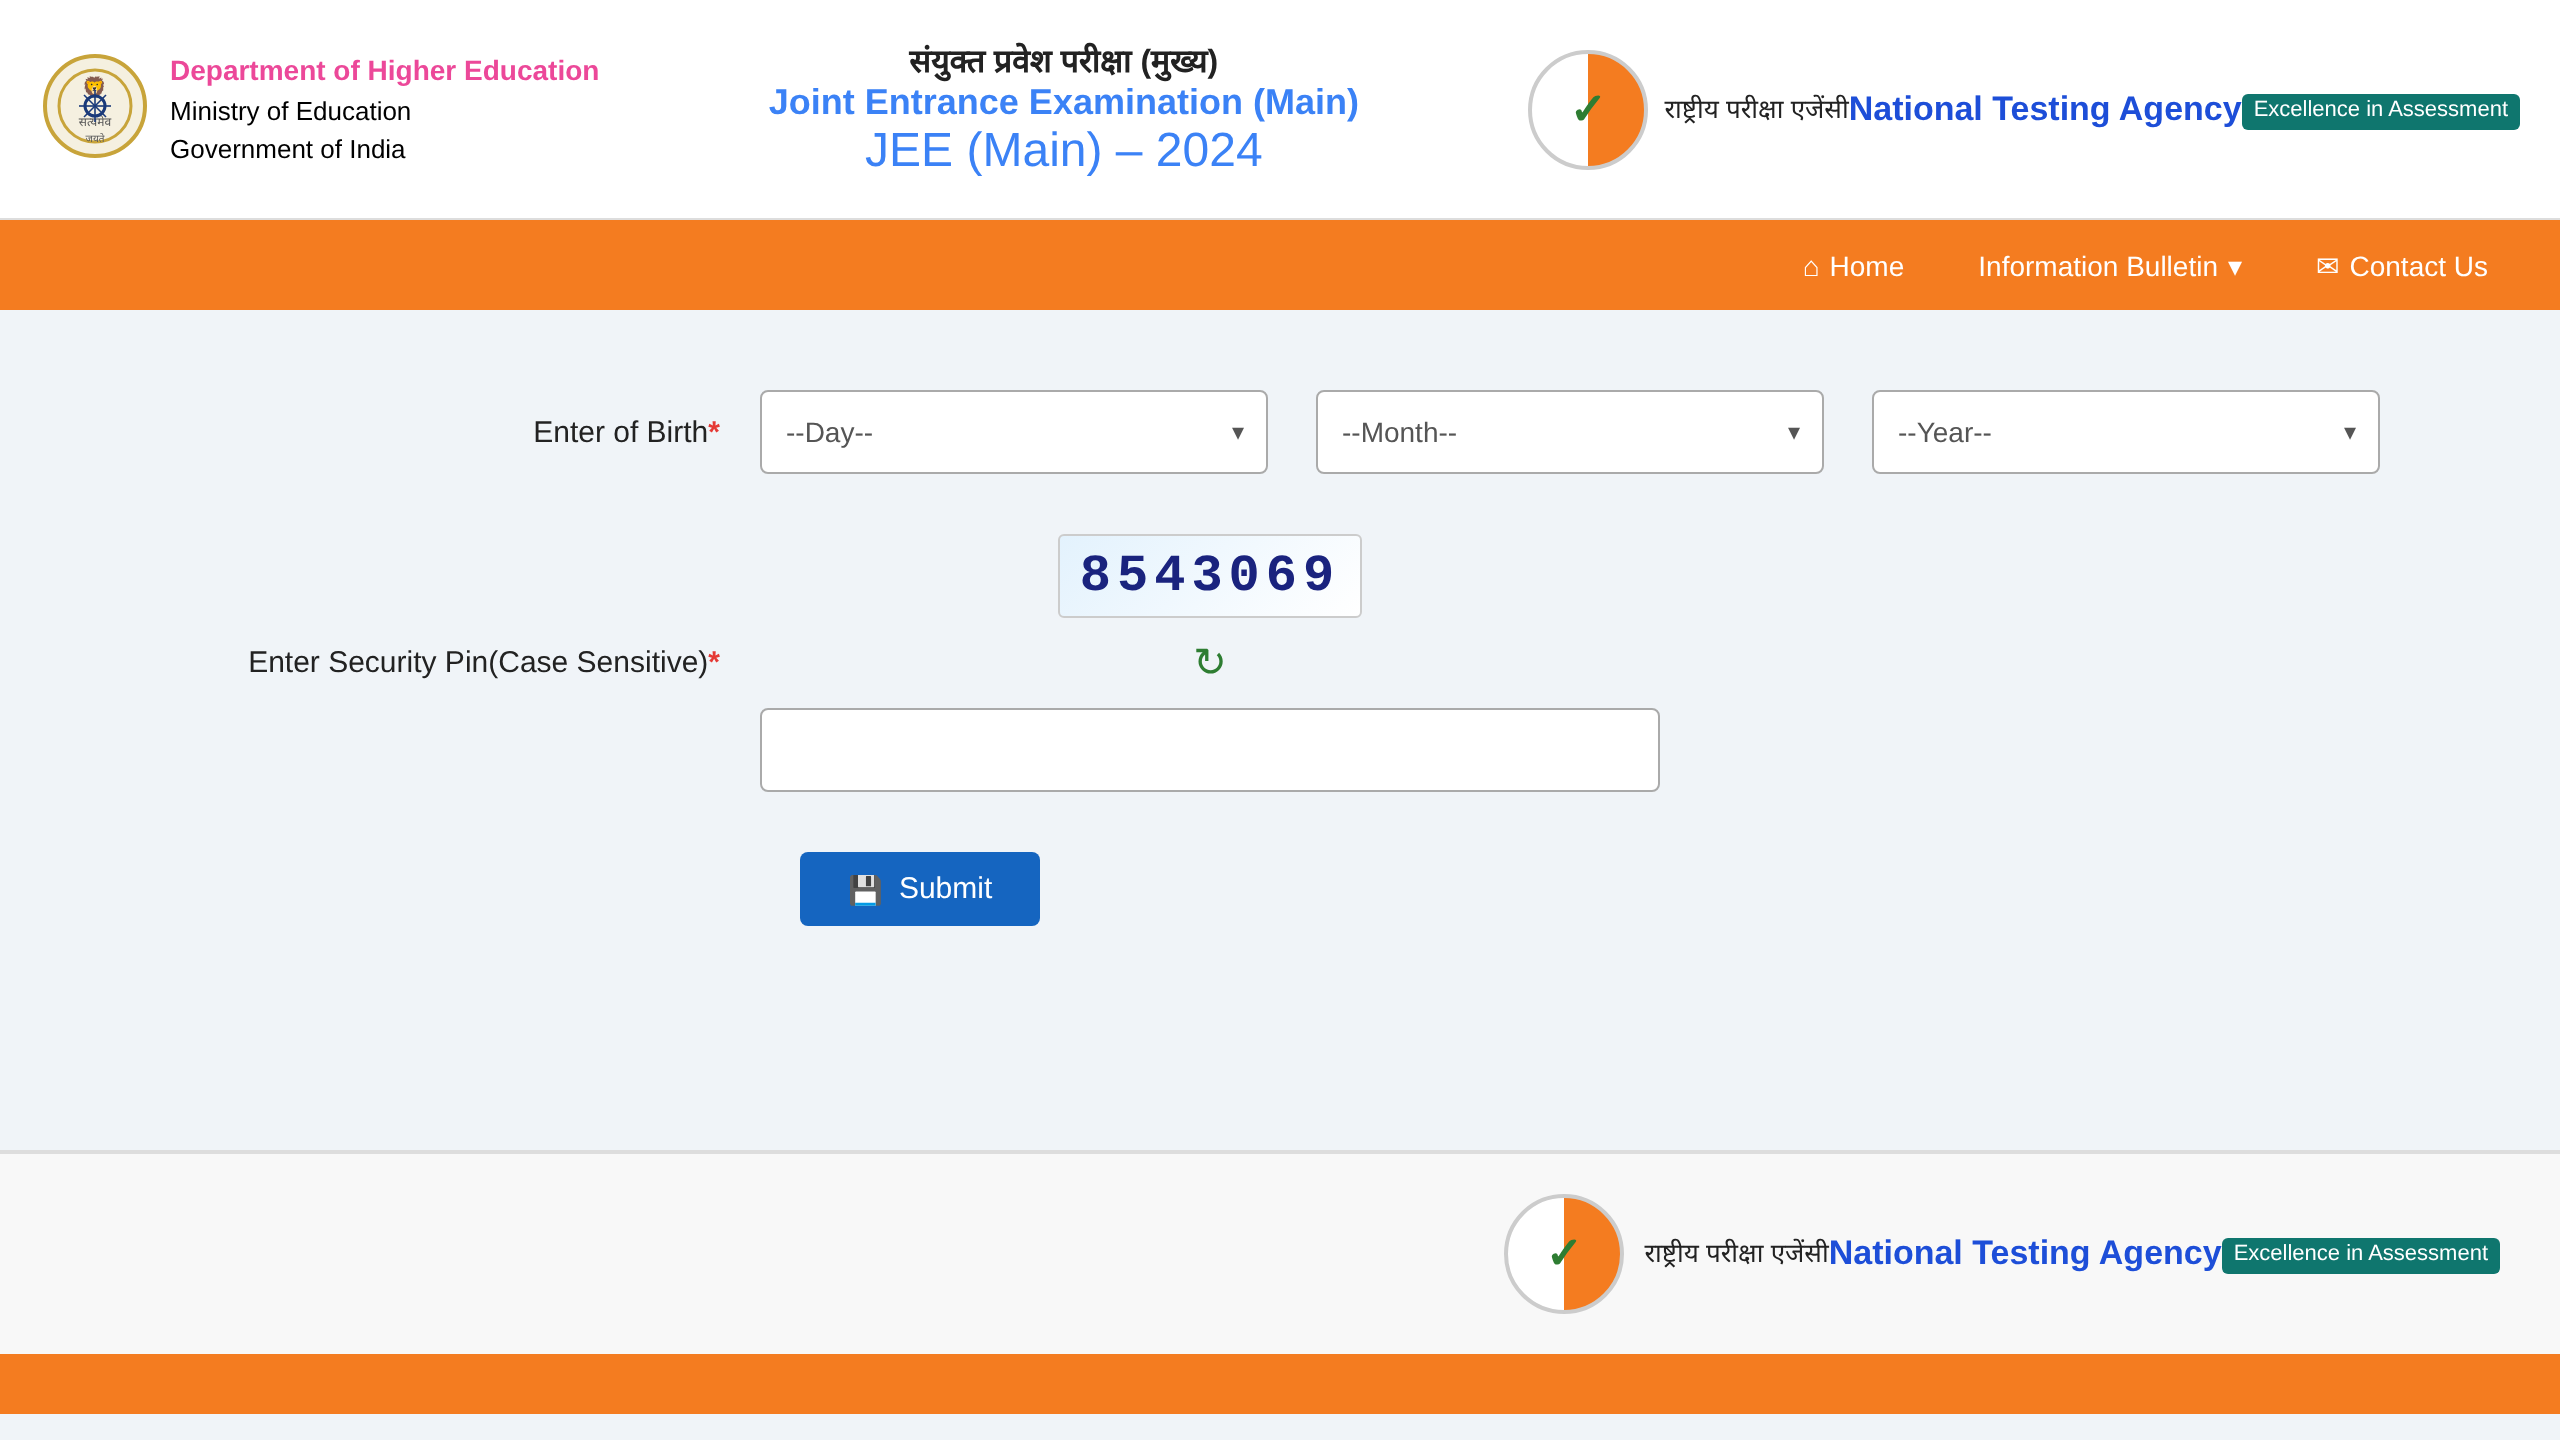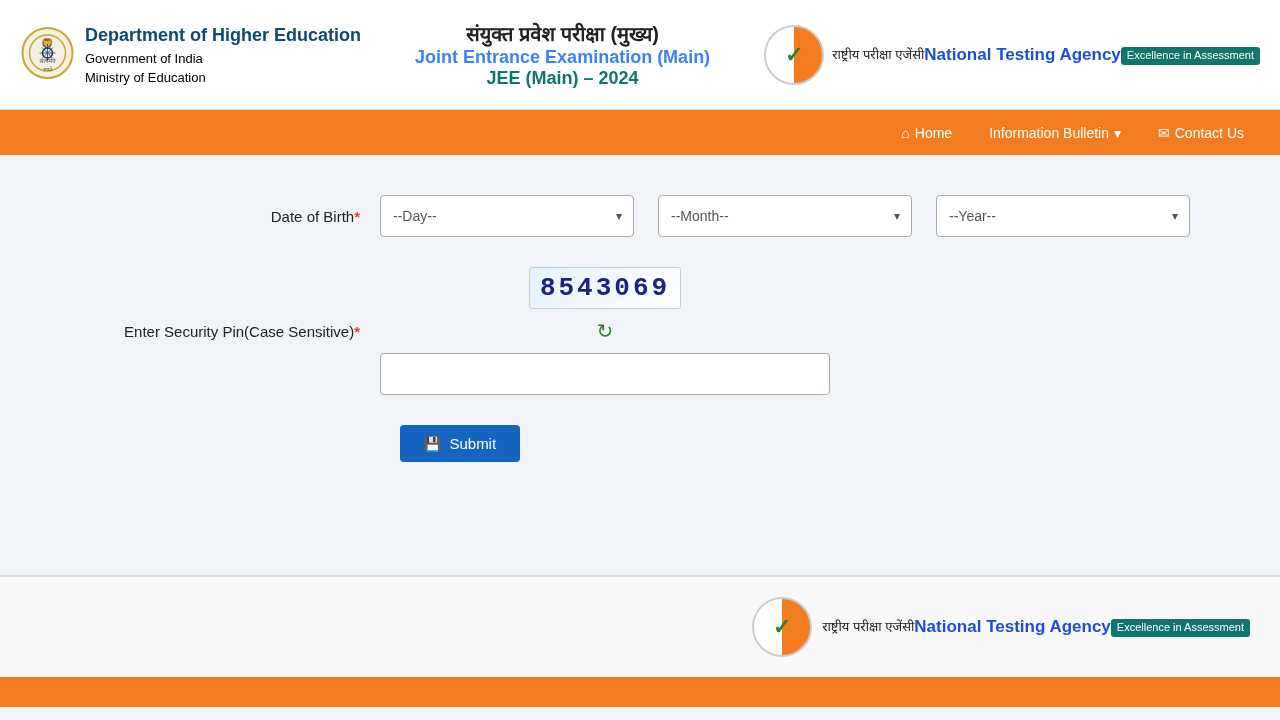--- a/index.html
+++ b/index.html
@@ -22,41 +22,41 @@
     }
     .emblem {
       width: 55px;
       height: 60px;
     }
     .dept-text {
       font-size: 13px;
       line-height: 1.5;
     }
     .dept-text strong {
-      font-size: 18px;
-      color: #0c4a6e;
+      font-size: 14px;
+      color: #ec4899;
     }
     .header-center {
       text-align: center;
       flex: 1;
     }
     .header-center .hindi-title {
-      font-size: 20px;
+      font-size: 16px;
       color: #222;
       font-weight: bold;
     }
     .header-center .eng-title {
       font-size: 18px;
       font-weight: bold;
       color: #3b82f6;
     }
     .header-center .jee-title {
-      font-size: 18px;
-      font-weight: bold;
-      color: #0f766e;
+      font-size: 24px;
+      font-weight: normal;
+      color: #3b82f6;
     }
     .header-right {
       display: flex;
       align-items: center;
       gap: 10px;
     }
     .nta-logo-area {
       display: flex;
       align-items: center;
       gap: 8px;
@@ -306,22 +306,22 @@
       <text x="27.5" y="46" text-anchor="middle" font-size="5" fill="#555">जयते</text>
 
       <circle cx="27.5" cy="28" r="5" fill="none" stroke="#1a3a7a" stroke-width="1.5"></circle>
       <line x1="27.5" y1="20" x2="27.5" y2="36" stroke="#1a3a7a" stroke-width="0.8"></line>
       <line x1="19.5" y1="28" x2="35.5" y2="28" stroke="#1a3a7a" stroke-width="0.8"></line>
       <line x1="22" y1="22.5" x2="33" y2="33.5" stroke="#1a3a7a" stroke-width="0.8"></line>
       <line x1="33" y1="22.5" x2="22" y2="33.5" stroke="#1a3a7a" stroke-width="0.8"></line>
     </svg>
     <div class="dept-text">
       <div><strong>Department of Higher Education</strong></div>
+      <div>Ministry of Education</div>
       <div>Government of India</div>
-      <div>Ministry of Education</div>
     </div>
   </div>
 
   <div class="header-center">
     <div class="hindi-title">संयुक्त प्रवेश परीक्षा (मुख्य)</div>
     <div class="eng-title">Joint Entrance Examination (Main)</div>
     <div class="jee-title">JEE (Main) – 2024</div>
   </div>
 
   <div class="header-right">
@@ -352,21 +352,21 @@
     <span>Contact Us</span>
   </a>
 </nav>
 
 <div class="main-content">
   <div class="form-container">
 
 
     <div class="form-row">
       <label class="form-label">
-        <span>Date of Birth</span><span class="required">*</span>
+        <span>Enter of Birth</span><span class="required">*</span>
       </label>
       <div class="dob-selects">
         <div class="dob-select-wrap">
           <select class="dob-select">
             <option>--Day--</option>
           </select>
           <span class="select-chevron">▾</span>
         </div>
         <div class="dob-select-wrap">
           <select class="dob-select">

